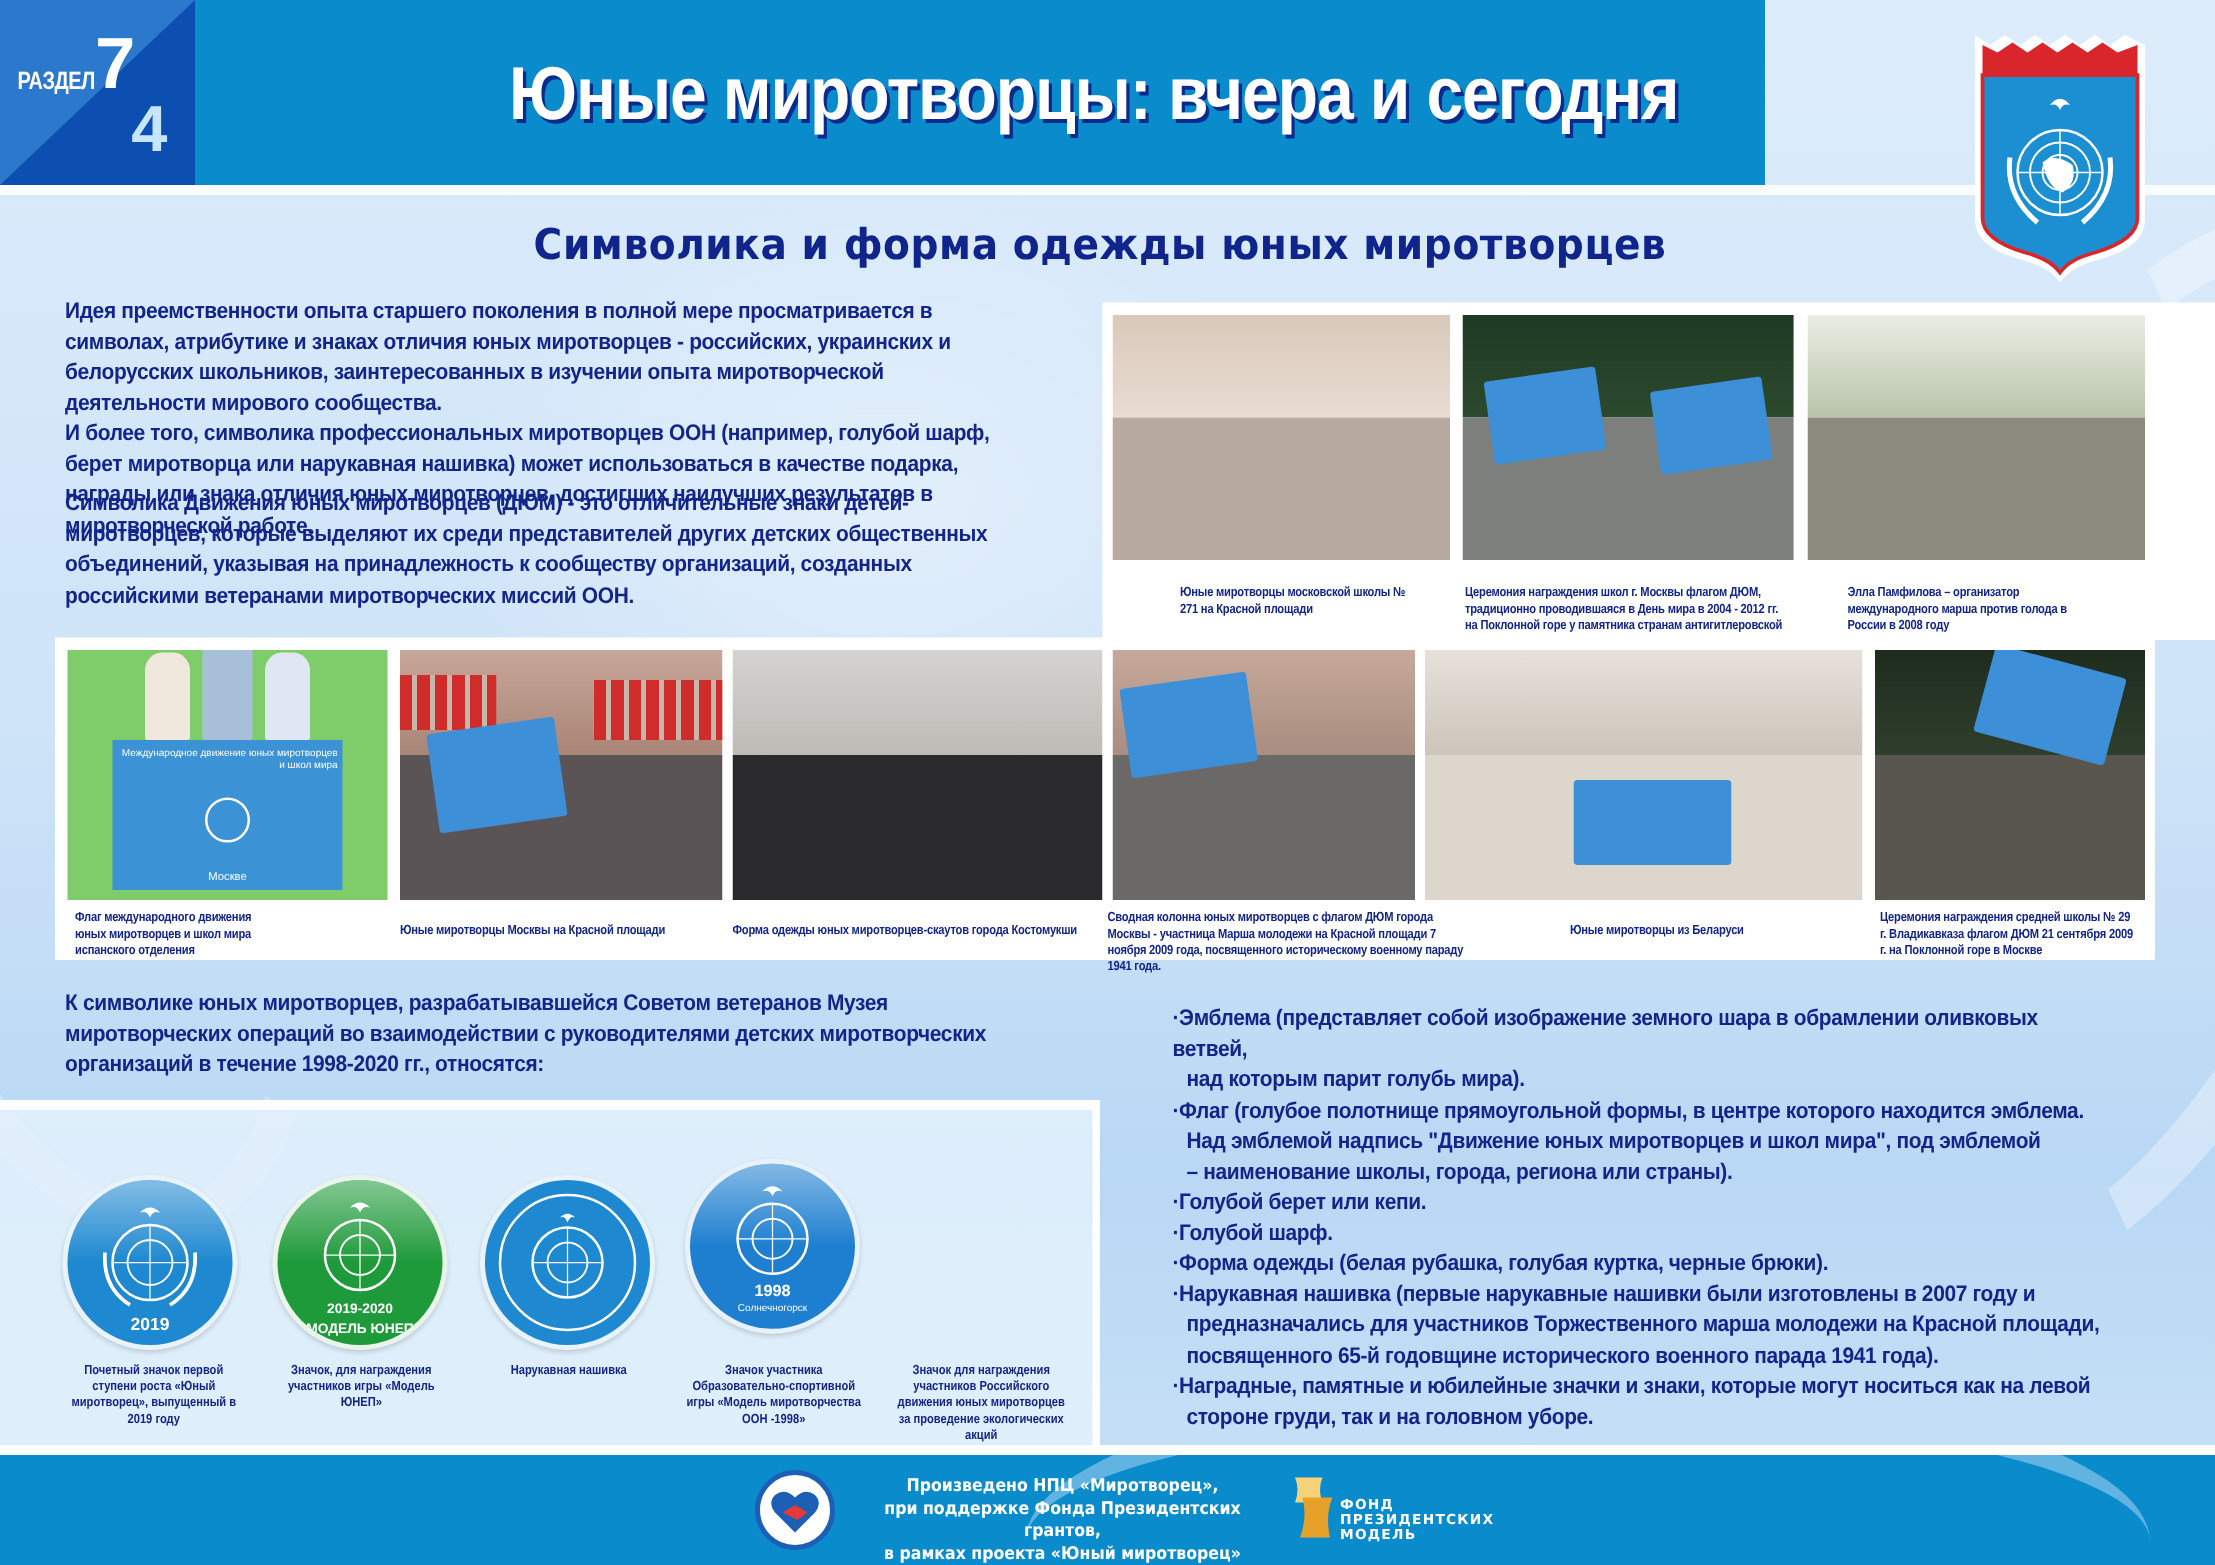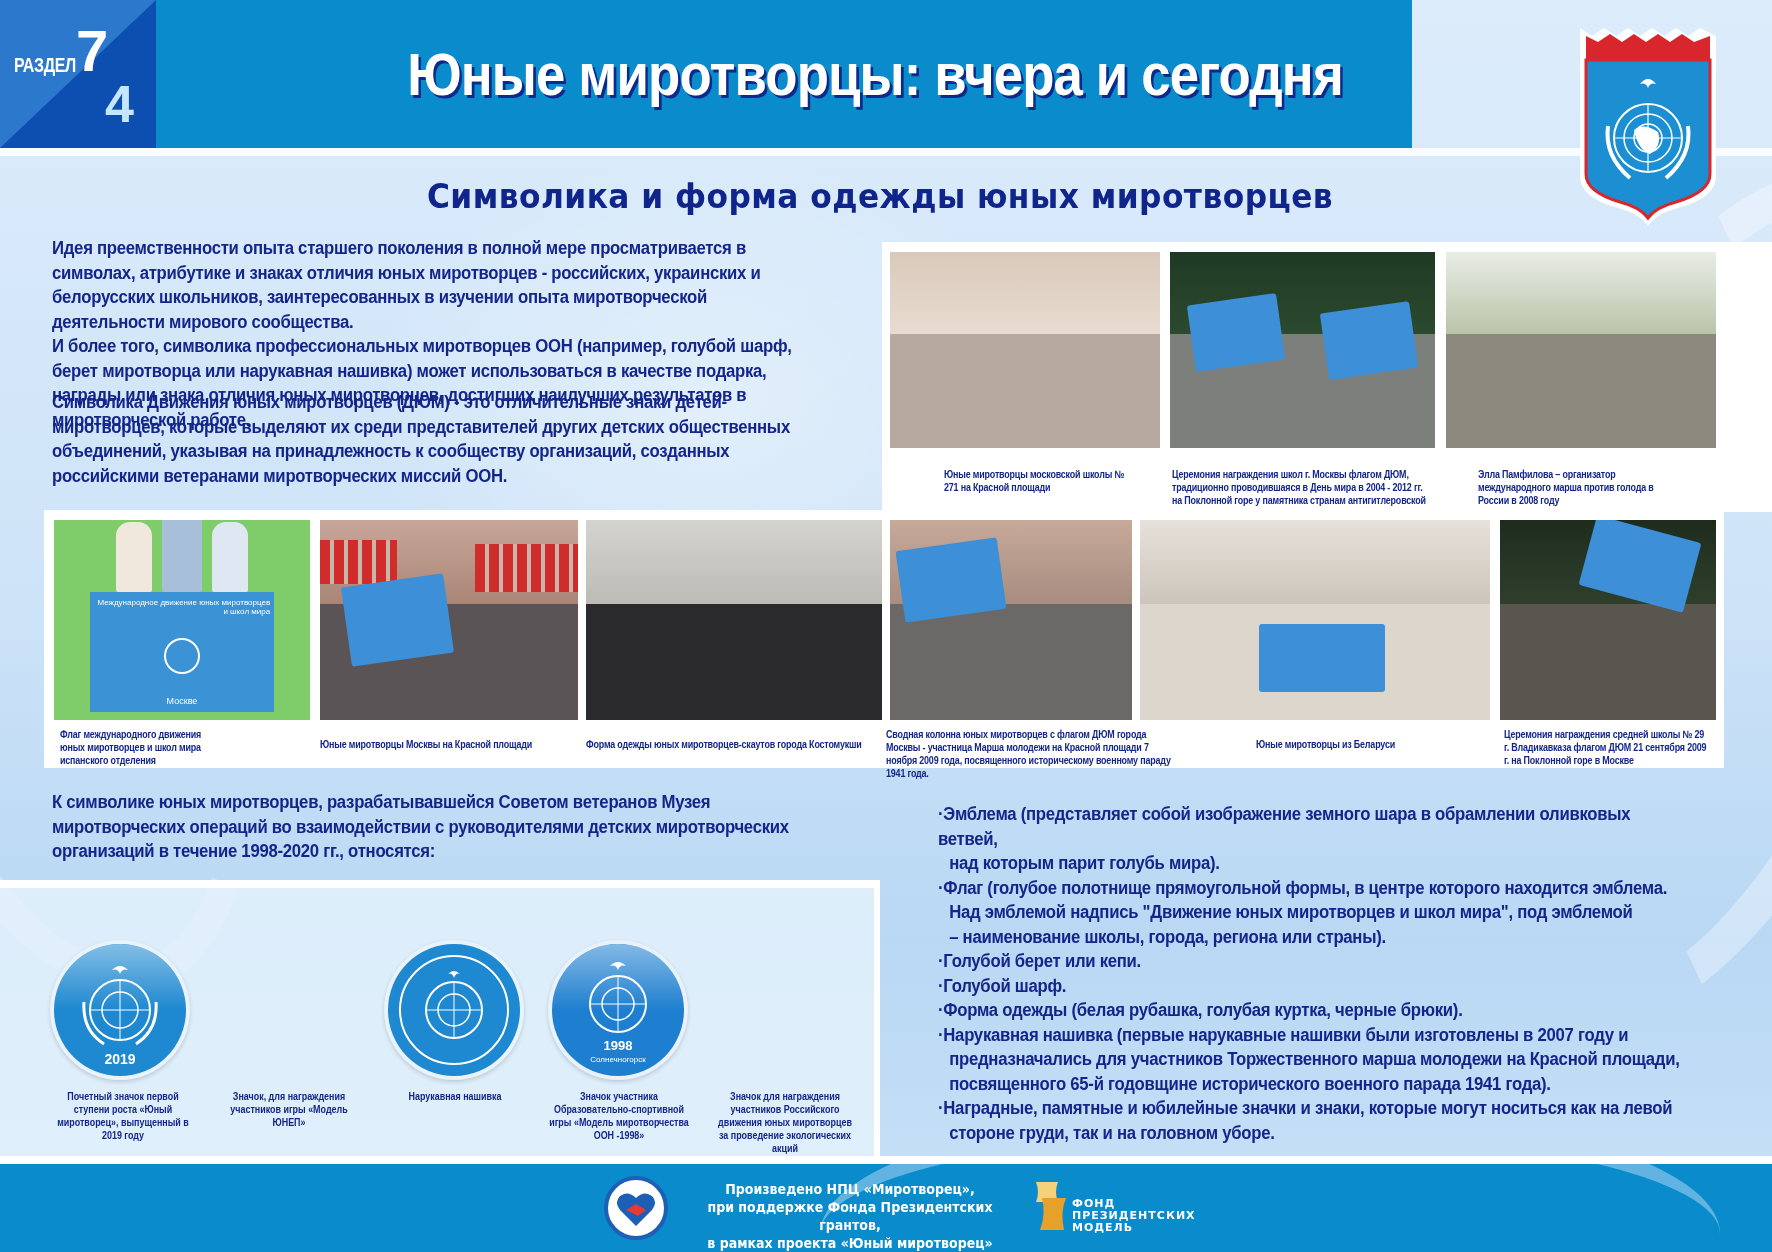--- a/index.html
+++ b/index.html
@@ -249,33 +249,45 @@
         <line x1="36" y1="66" x2="96" y2="66" stroke="#fff"></line>
         <line x1="66" y1="36" x2="66" y2="96" stroke="#fff"></line>
         <path d="M58 26 Q66 18 74 26 Q68 24 66 30 Q64 24 58 26Z" fill="#fff"></path>
         <path d="M30 58 Q28 86 50 100" fill="none" stroke="#fff" stroke-width="3"></path>
         <path d="M102 58 Q104 86 82 100" fill="none" stroke="#fff" stroke-width="3"></path>
         <text x="66" y="120" text-anchor="middle" font-size="14" font-weight="bold" fill="#fff" font-family="Liberation Sans, sans-serif">2019</text>
       </svg>
     <div class="gloss"></div>
   </div>
 
+  <div class="badge" style="left:218px; top:52px; background:#1f9a3a;">
+    <svg width="132" height="132" viewBox="0 0 132 132">
+        <circle cx="66" cy="60" r="28" fill="none" stroke="#fff" stroke-width="2"></circle>
+        <circle cx="66" cy="60" r="16" fill="none" stroke="#fff" stroke-width="1.5"></circle>
+        <line x1="38" y1="60" x2="94" y2="60" stroke="#fff"></line>
+        <line x1="66" y1="32" x2="66" y2="88" stroke="#fff"></line>
+        <path d="M58 22 Q66 14 74 22 Q68 20 66 26 Q64 20 58 22Z" fill="#fff"></path>
+        <text x="66" y="106" text-anchor="middle" font-size="11" font-weight="bold" fill="#fff" font-family="Liberation Sans, sans-serif">2019-2020</text>
+        <text x="66" y="122" text-anchor="middle" font-size="11" font-weight="bold" fill="#fff" font-family="Liberation Sans, sans-serif">МОДЕЛЬ ЮНЕП</text>
+      </svg>
+    <div class="gloss"></div>
+  </div>
 
   <div class="badge" style="left:384px; top:52px; background:#1e88d0;">
     <svg width="132" height="132" viewBox="0 0 132 132">
         <circle cx="66" cy="66" r="54" fill="none" stroke="#fff" stroke-width="2"></circle>
         <circle cx="66" cy="66" r="28" fill="none" stroke="#fff" stroke-width="2"></circle>
         <circle cx="66" cy="66" r="16" fill="none" stroke="#fff" stroke-width="1.5"></circle>
         <line x1="38" y1="66" x2="94" y2="66" stroke="#fff"></line>
         <line x1="66" y1="38" x2="66" y2="94" stroke="#fff"></line>
         <path d="M60 30 Q66 24 72 30 Q68 28 66 34 Q64 28 60 30Z" fill="#fff"></path>
       </svg>
   </div>
 
-  <div class="badge" style="left:548px; top:52px; background:#1e7fd0;text-align:center;">
+  <div class="badge" style="left:548px; top:39px; background:#1e7fd0;text-align:center;">
     <svg width="132" height="132" viewBox="0 0 132 132">
         <circle cx="66" cy="60" r="28" fill="none" stroke="#fff" stroke-width="2"></circle>
         <circle cx="66" cy="60" r="16" fill="none" stroke="#fff" stroke-width="1.5"></circle>
         <line x1="38" y1="60" x2="94" y2="60" stroke="#fff"></line>
         <line x1="66" y1="32" x2="66" y2="88" stroke="#fff"></line>
         <path d="M58 22 Q66 14 74 22 Q68 20 66 26 Q64 20 58 22Z" fill="#fff"></path>
         <text x="66" y="106" text-anchor="middle" font-size="13" font-weight="bold" fill="#fff" font-family="Liberation Sans, sans-serif">1998</text>
         <text x="66" y="118" text-anchor="middle" font-size="8" fill="#fff" font-family="Liberation Sans, sans-serif">Солнечногорск</text>
       </svg>
     <div class="gloss"></div>

